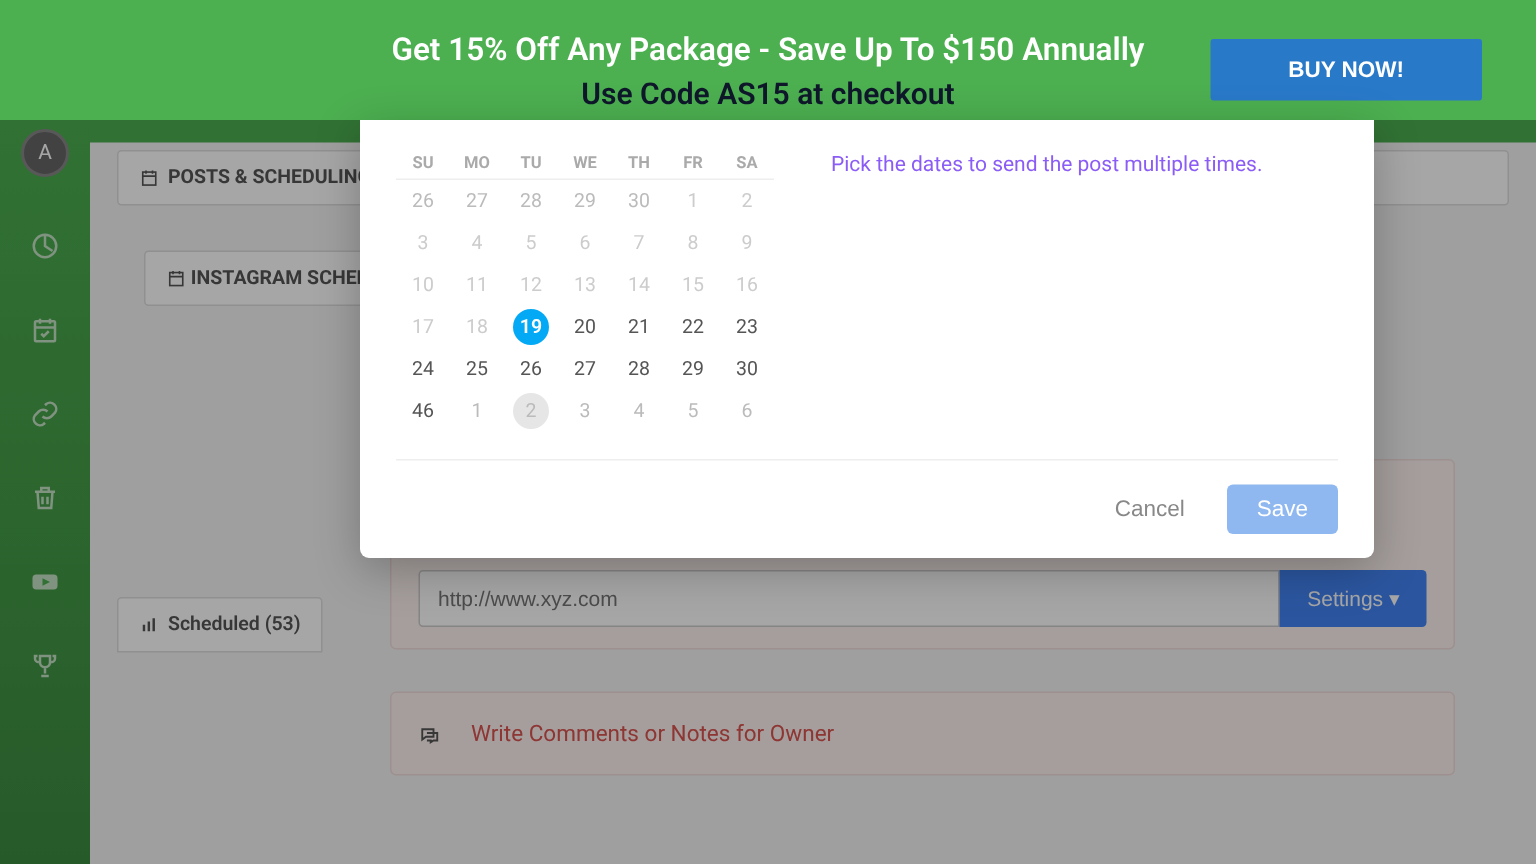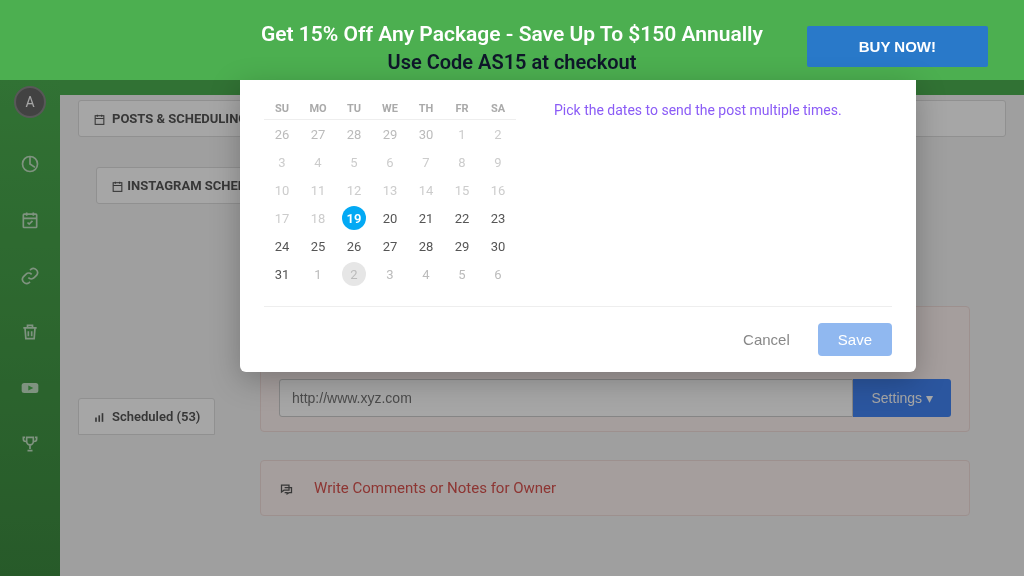--- a/index.html
+++ b/index.html
@@ -260,21 +260,21 @@
             </div>
             <div class="cal-cell ">
               <span>29</span>
             </div>
             <div class="cal-cell ">
               <span>30</span>
             </div>
           </div>
           <div class="cal-row">
             <div class="cal-cell ">
-              <span>31</span>
+              <span>46</span>
             </div>
             <div class="cal-cell muted">
               <span>1</span>
             </div>
             <div class="cal-cell hover">
               <span>2</span>
             </div>
             <div class="cal-cell muted">
               <span>3</span>
             </div>

